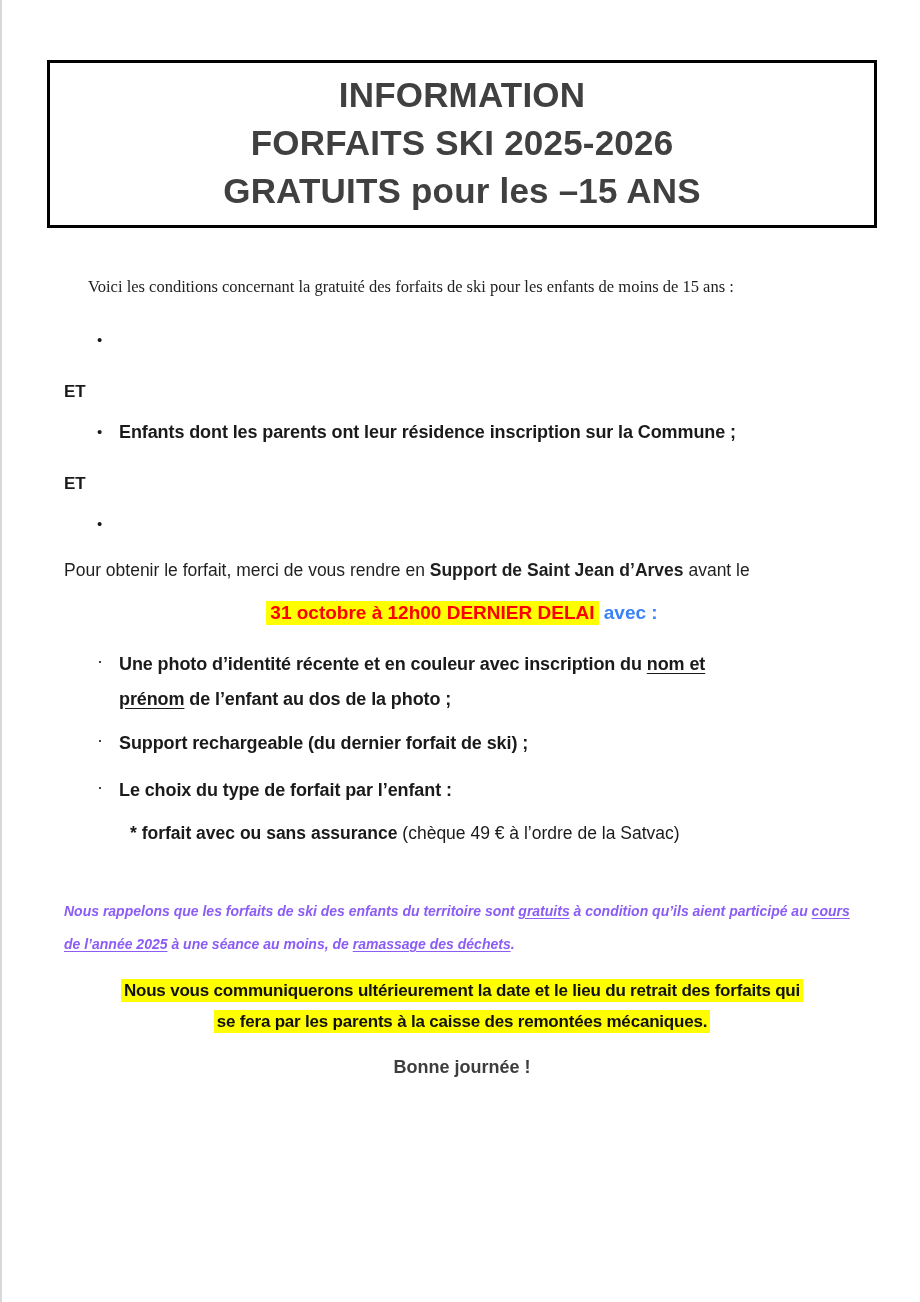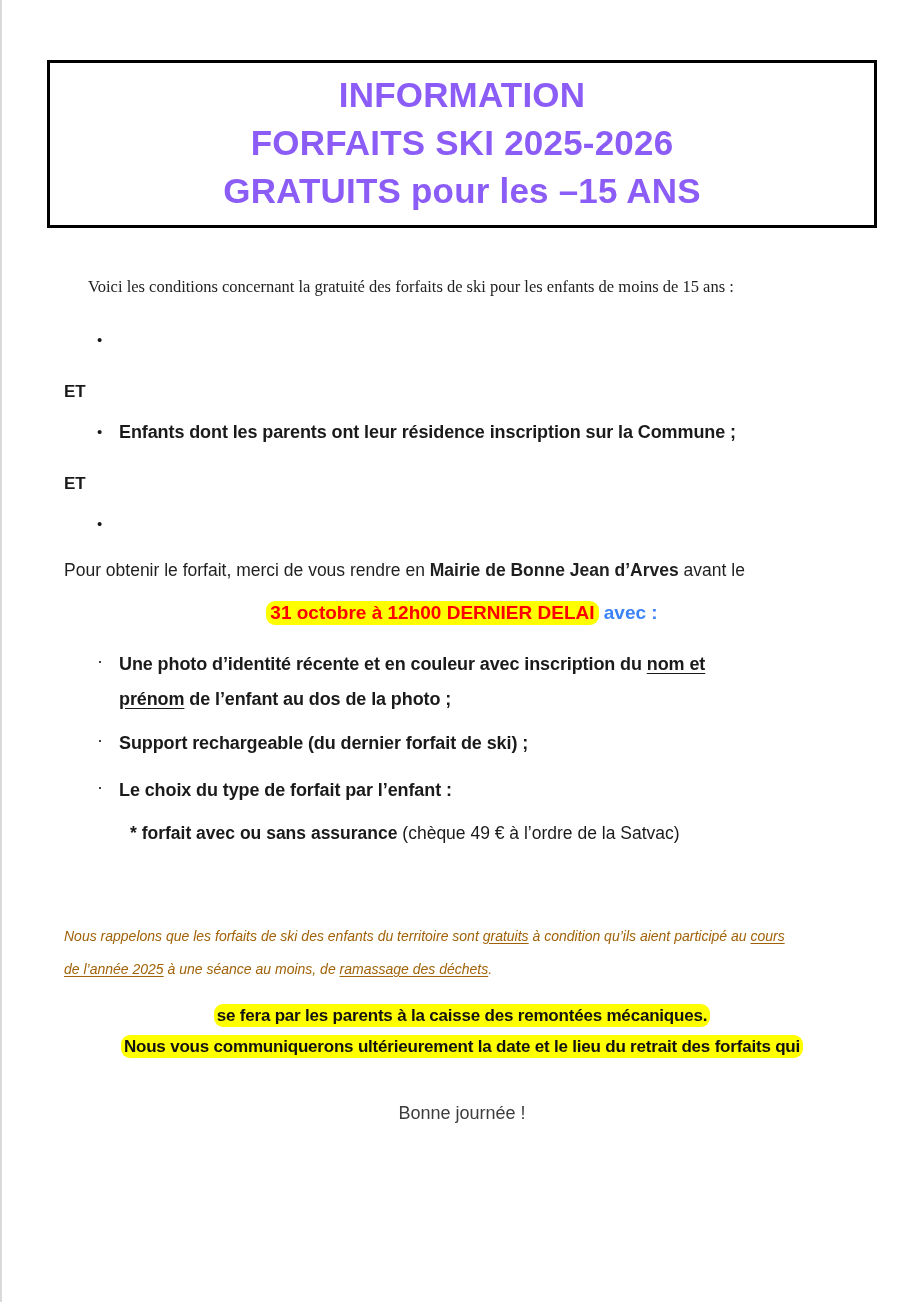--- a/index.html
+++ b/index.html
@@ -19,21 +19,21 @@
   .title-box {
     margin: 60px 43px 0 45px;
     border: 3px solid #000;
     text-align: center;
     padding: 8px 0 10px;
   }
   .title-line {
     font-size: 35px;
     font-weight: 700;
     line-height: 48px;
-    color: #8b5cf6;
+    color: #404040;
     letter-spacing: 0.2px;
   }
 
   .content { margin: 0 60px 0 62px; }
 
   .intro {
     margin: 48px 0 0 0;
     text-indent: 24px;
     font-size: 16.5px;
     font-weight: 400;
@@ -68,41 +68,41 @@
     font-size: 17.5px; font-weight: 400; line-height: 24px;
     color: #1f1f1f;
   }
   .obtain .place { font-weight: 700; }
 
   .deadline {
     margin-top: 17px;
     text-align: center;
     font-size: 19px; font-weight: 700; line-height: 27px;
   }
-  .hl { background: var(--highlight, #ffff00); border-radius: 9px; }
+  .hl { background: var(--highlight, #ffff00); }
   .deadline-text { color: var(--alert, #ff0000); padding: 1px 4px 2px; }
   .deadline-suffix { color: #3b82f6; text-align: center; }
 
   .row-photo { margin-top: 21px; }
   .row-support { margin-top: 9px; }
   .row-choice { margin-top: 12px; }
   .u { text-decoration: underline; text-underline-offset: 3px; }
 
   .sub-option {
     margin: 13px 0 0 66px;
     font-size: 17.5px; font-weight: 700; line-height: 25px;
   }
   .sub-normal { font-weight: 400; }
 
   .note {
-    margin-top: 74px;
+    margin-top: 49px;
     font-style: italic;
-    font-size: 14px; font-weight: 400; line-height: 33px;
+    font-size: 14px; font-weight: 700; line-height: 33px;
     text-align: justify;
-    color: #a16207;
+    color: #8b5cf6;
   }
   .note .u { text-underline-offset: 2px; }
 
   .announce { margin-top: 13px; text-align: center; }
   .announce-line { line-height: 31px; }
   .announce .hl {
     font-size: 17px; font-weight: 700;
     letter-spacing: -0.2px;
     padding: 2px 3px;
     color: #111;
@@ -110,23 +110,23 @@
 
   .warning { margin-top: 17px; text-align: center; }
   .warning .hl {
     font-style: italic;
     font-size: 16.5px; font-weight: 500;
     color: var(--alert, #ff0000);
     padding: 2px 4px 3px;
   }
 
   .closing {
-    margin-top: 39px;
+    margin-top: 18px;
     text-align: center;
-    font-size: 18px; font-weight: 400; line-height: 25px;
+    font-size: 18px; font-weight: 700; line-height: 25px;
     color: #3d3d3d;
   }
 </style>
 </head>
 <body>
 
 <div class="page">
 
   <div class="title-box">
     <div class="title-line">INFORMATION</div>
@@ -148,21 +148,21 @@
       <span class="bullet">•</span>
       <span class="li-text">Enfants dont les parents ont leur résidence inscription sur la Commune ;</span>
     </div>
 
     <div class="et">ET</div>
 
     <div class="li row-3">
       <span class="bullet">•</span>
     </div>
 
-    <p class="obtain"><span>Pour obtenir le forfait, merci de vous rendre en </span><span class="place">Mairie de Bonne Jean d’Arves</span><span> avant le</span></p>
+    <p class="obtain"><span>Pour obtenir le forfait, merci de vous rendre en </span><span class="place">Support de Saint Jean d’Arves</span><span> avant le</span></p>
 
     <div class="deadline"><span class="hl deadline-text">31 octobre à 12h00 DERNIER DELAI</span><span class="deadline-suffix"> avec :</span></div>
 
     <div class="li li2 row-photo">
       <span class="bullet">·</span>
       <span class="li-text"><span>Une photo d’identité récente et en couleur avec inscription du </span><span class="u">nom et</span><br><span class="u">prénom</span><span> de l’enfant au dos de la photo ;</span></span>
     </div>
 
     <div class="li li2 row-support">
       <span class="bullet">·</span>
@@ -173,22 +173,22 @@
       <span class="bullet">·</span>
       <span class="li-text">Le choix du type de forfait par l’enfant :</span>
     </div>
 
 
     <div class="sub-option"><span>* forfait avec ou sans assurance </span><span class="sub-normal">(chèque 49 € à l’ordre de la Satvac)</span></div>
 
     <p class="note"><span>Nous rappelons que les forfaits de ski des enfants du territoire sont </span><span class="u">gratuits</span><span> à condition qu’ils aient participé au </span><span class="u">cours</span><br><span class="u">de l’année 2025</span><span> à une séance au moins, de </span><span class="u">ramassage des déchets</span><span>.</span></p>
 
     <div class="announce">
+      <div class="announce-line"><span class="hl">Nous vous communiquerons ultérieurement la date et le lieu du retrait des forfaits qui</span></div>
       <div class="announce-line"><span class="hl">se fera par les parents à la caisse des remontées mécaniques.</span></div>
-      <div class="announce-line"><span class="hl">Nous vous communiquerons ultérieurement la date et le lieu du retrait des forfaits qui</span></div>
     </div>
 
 
     <p class="closing">Bonne journée !</p>
 
   </div>
 
 </div>
 
 </body></html>

